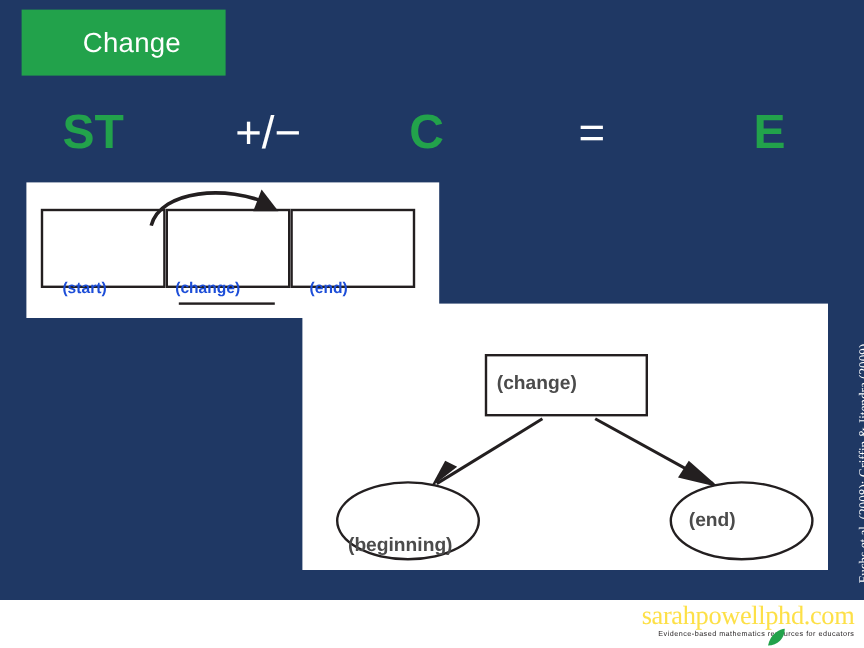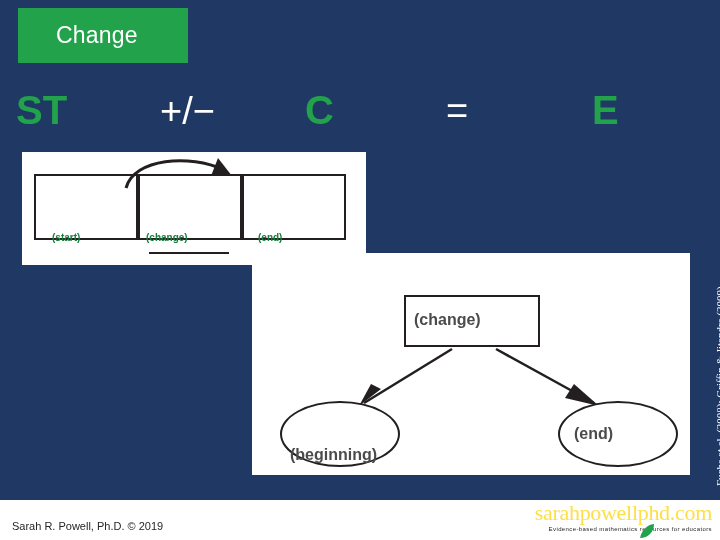--- a/index.html
+++ b/index.html
@@ -24,21 +24,21 @@
   
   .title-chip {
     position: absolute;
     left: 18px;
     top: 8px;
     width: 170px;
     height: 55px;
     background: #22A24B;
     display: flex;
     align-items: center;
-    padding-left: 38px;
+    padding-left: 51px;
     box-sizing: border-box;
   }
   .title-chip span {
     color: #FFFFFF;
     font-size: 23px;
     font-family: "Liberation Sans", sans-serif;
     letter-spacing: 0.2px;
   }
 
   
@@ -47,20 +47,21 @@
     left: 0;
     top: 80px;
     width: 720px;
     height: 62px;
   }
   .eq {
     position: absolute;
     font-size: 40px;
     font-family: "Liberation Sans", sans-serif;
     line-height: 1;
+    margin-left: 36px;
   }
   .eq.green { color: #22A24B; font-weight: bold; }
   .eq.white { color: #FFFFFF; }
 
   .eq-st  { left: 16px;  top: 10px; }
   .eq-ops { left: 160px; top: 12px; font-size: 38px; }
   .eq-c   { left: 305px; top: 10px; }
   .eq-eqs { left: 446px; top: 12px; font-size: 38px; }
   .eq-e   { left: 592px; top: 10px; }
 
@@ -78,22 +79,22 @@
     border: 2.5px solid #231F20;
     background: #FFFFFF;
     box-sizing: border-box;
   }
   .fig1 .bx1 { left: 12px;  top: 22px; width: 104px; height: 66px; }
   .fig1 .bx2 { left: 116px; top: 22px; width: 104px; height: 66px; }
   .fig1 .bx3 { left: 220px; top: 22px; width: 104px; height: 66px; }
   .fig1 .lbl {
     position: absolute;
     font-family: "Liberation Sans", sans-serif;
-    font-size: 10px;
-    color: #15803d;
+    font-size: 13px;
+    color: #1d4ed8;
     font-weight: bold;
     white-space: nowrap;
   }
   .fig1 .lbl1 { left: 30px;  top: 80px; }
   .fig1 .lbl2 { left: 124px; top: 80px; }
   .fig1 .lbl3 { left: 236px; top: 80px; }
   .fig1 .underline {
     position: absolute;
     left: 127px;
     top: 100px;
@@ -270,21 +271,20 @@
     <div class="lbl lbl-beg">(beginning)</div>
     <div class="ell ell-end"></div>
     <div class="lbl lbl-end">(end)</div>
   </div>
 
   <div class="citation">
     <span>Fuchs et al. (2008); Griffin &amp; Jitendra (2009)</span>
   </div>
 
   <div class="footer-bar"></div>
-  <div class="footer-text">Sarah R. Powell, Ph.D. © 2019</div>
   <div class="brand">
     <span class="brand-name">sarahpowellphd.com</span>
     <span class="brand-tag">Evidence-based mathematics resources for educators</span>
     <svg class="brand-mark" viewBox="0 0 18 18">
       <path d="M2 16 C 4 6, 12 2, 16 2 C 16 10, 10 16, 2 16 Z" fill="#22A24B"></path>
     </svg>
   </div>
 
 </div>
 

